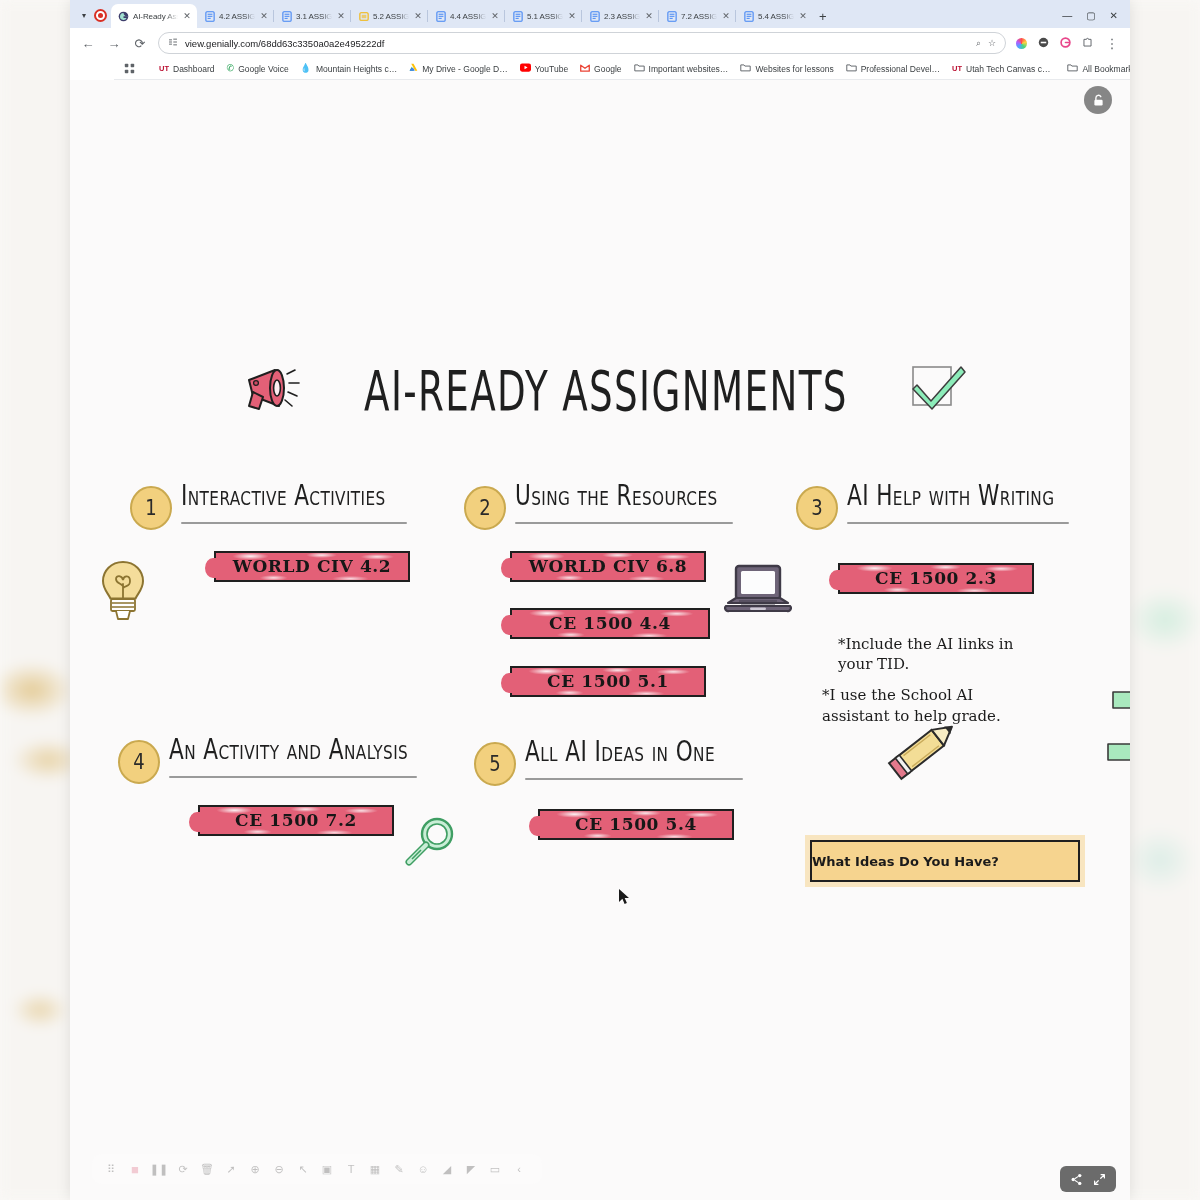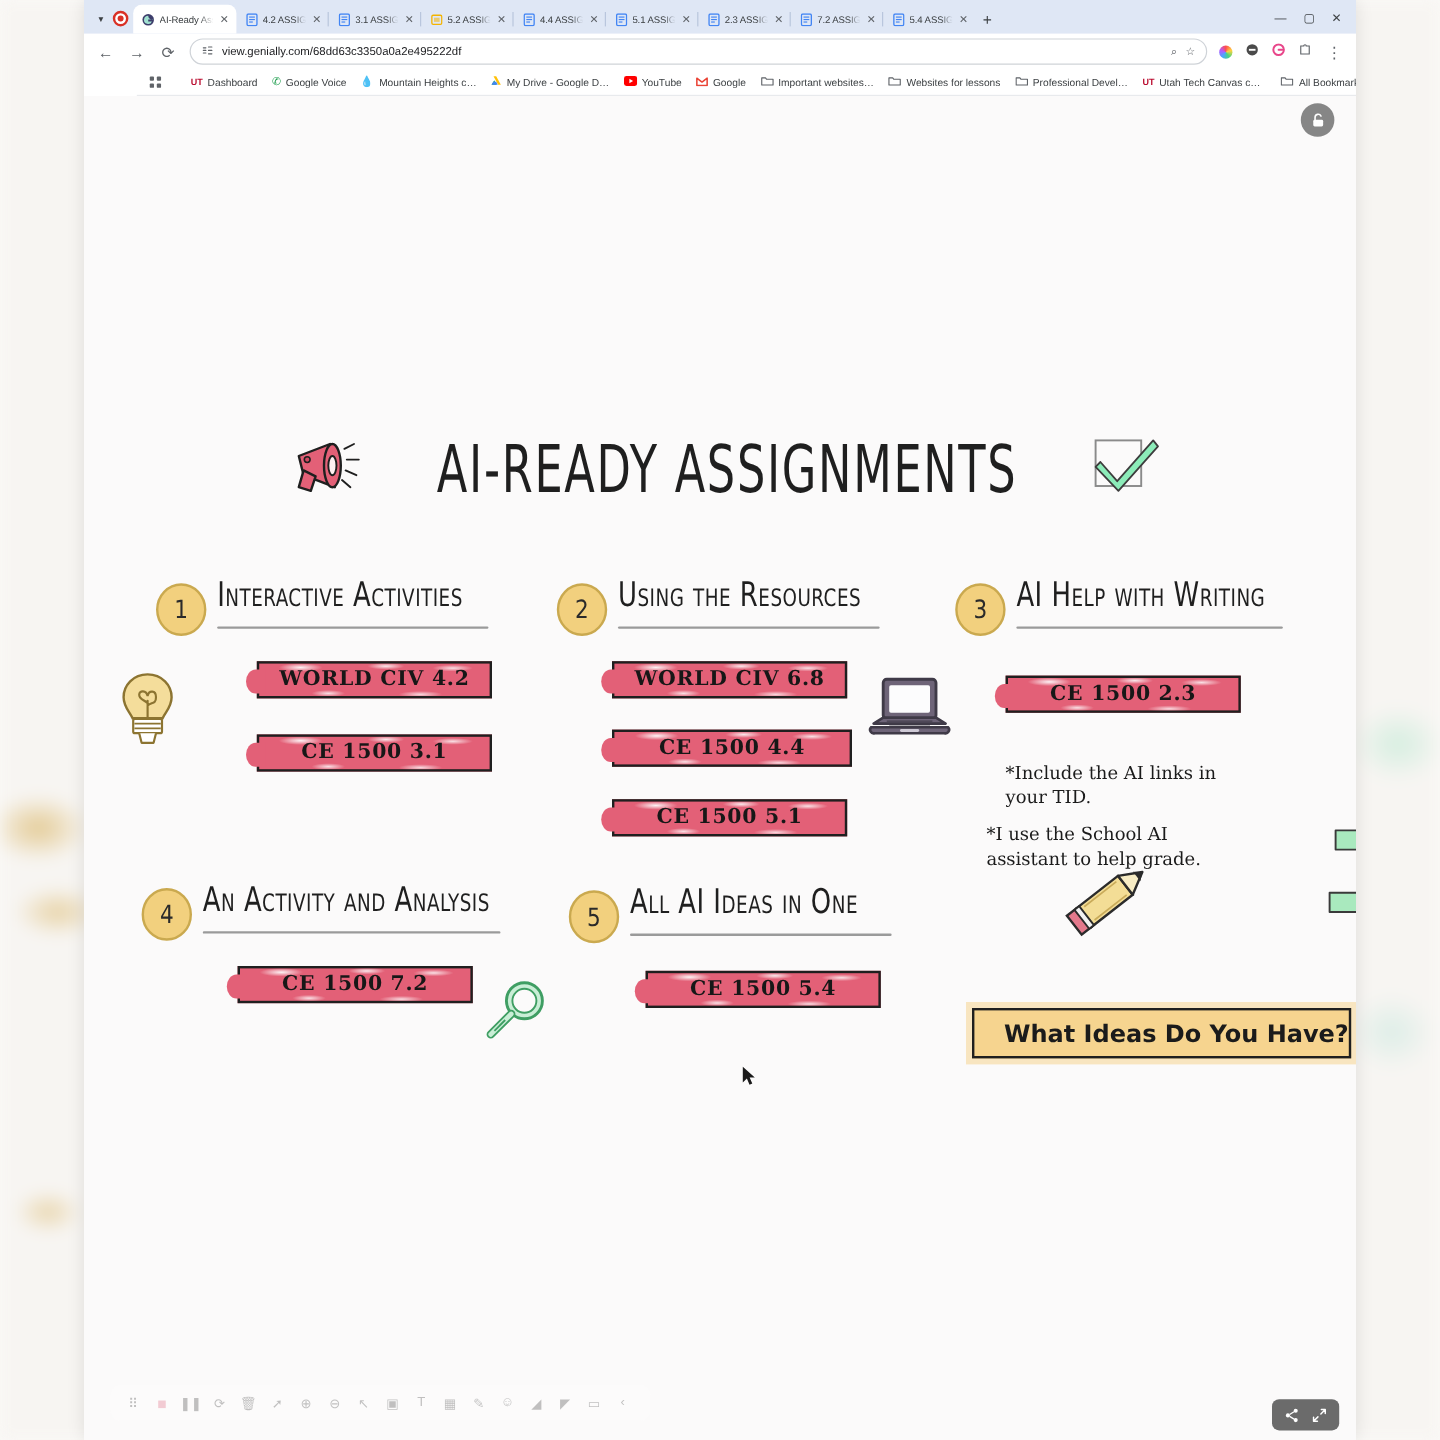--- a/index.html
+++ b/index.html
@@ -194,25 +194,25 @@
   }
   .pill .pill-label { position: relative; z-index: 2; }
 
   .note {
     font-family: "DejaVu Serif", serif;
     font-size: 15px; line-height: 1.38; color: #1b1b1b;
     width: 200px;
   }
 
   .idea-box {
-    position: relative; width: 316px; height: 42px;
+    position: relative; width: 270px; height: 42px;
     background: #f6d48f; border: 2.2px solid #1f1f1f;
-    display:flex; align-items:center; justify-content:flex-end;
+    display:flex; align-items:center; justify-content:flex-start;
     font-family: "DejaVu Sans", sans-serif; font-weight: 700;
-    font-size: 20px; color: #1b1b1b;
+    font-size: 13px; color: #1b1b1b;
     box-shadow: 0 0 0 5px rgba(246,212,143,.55);
   }
 
   
   .rec-toolbar {
     position: absolute; left: 22px; bottom: 16px;
     width: 450px; height: 30px; border-radius: 9px;
     background: rgba(255,255,255,.55);
     display: flex; align-items: center; gap: 2px;
     padding: 0 8px; opacity: .30;
@@ -556,24 +556,20 @@
             <div class="num-circle">1</div>
             <div class="sect-title-wrap">
               <div class="sect-title">Interactive Activities</div>
               <div class="rule" style="width:226px;"></div>
             </div>
           </div>
           <div style="margin-left:84px; margin-top:18px;">
             <div class="pill">
               <span class="pill-tex"></span>
               <span class="pill-label">WORLD CIV 4.2</span>
-            </div>
-            <div class="pill" style="margin-top:30px;">
-              <span class="pill-tex"></span>
-              <span class="pill-label">CE 1500 3.1</span>
             </div>
           </div>
         </div>
 
         <div style="position:absolute; left:22px; top:478px;">
           <svg width="54" height="70" viewBox="0 0 54 70">
             <path d="M27 4c-12 0-20 9-20 19 0 8 5 12 7.5 17.5h25C42 35 47 31 47 23 47 13 39 4 27 4z" fill="#f4dd9b" stroke="#8c7431" stroke-width="2"></path>
             <path d="M27 40 V26 M27 28c-3-3-7-3-7-7s6-4 7 1c1-5 7-5 7 1s-4 4-7 7" fill="none" stroke="#8c7431" stroke-width="1.8" stroke-linecap="round"></path>
             <rect x="15" y="41" width="24" height="12" rx="1.5" fill="#fff" stroke="#8c7431" stroke-width="1.8"></rect>
             <path d="M16 45h22M16 49h22" stroke="#8c7431" stroke-width="1.4"></path>

